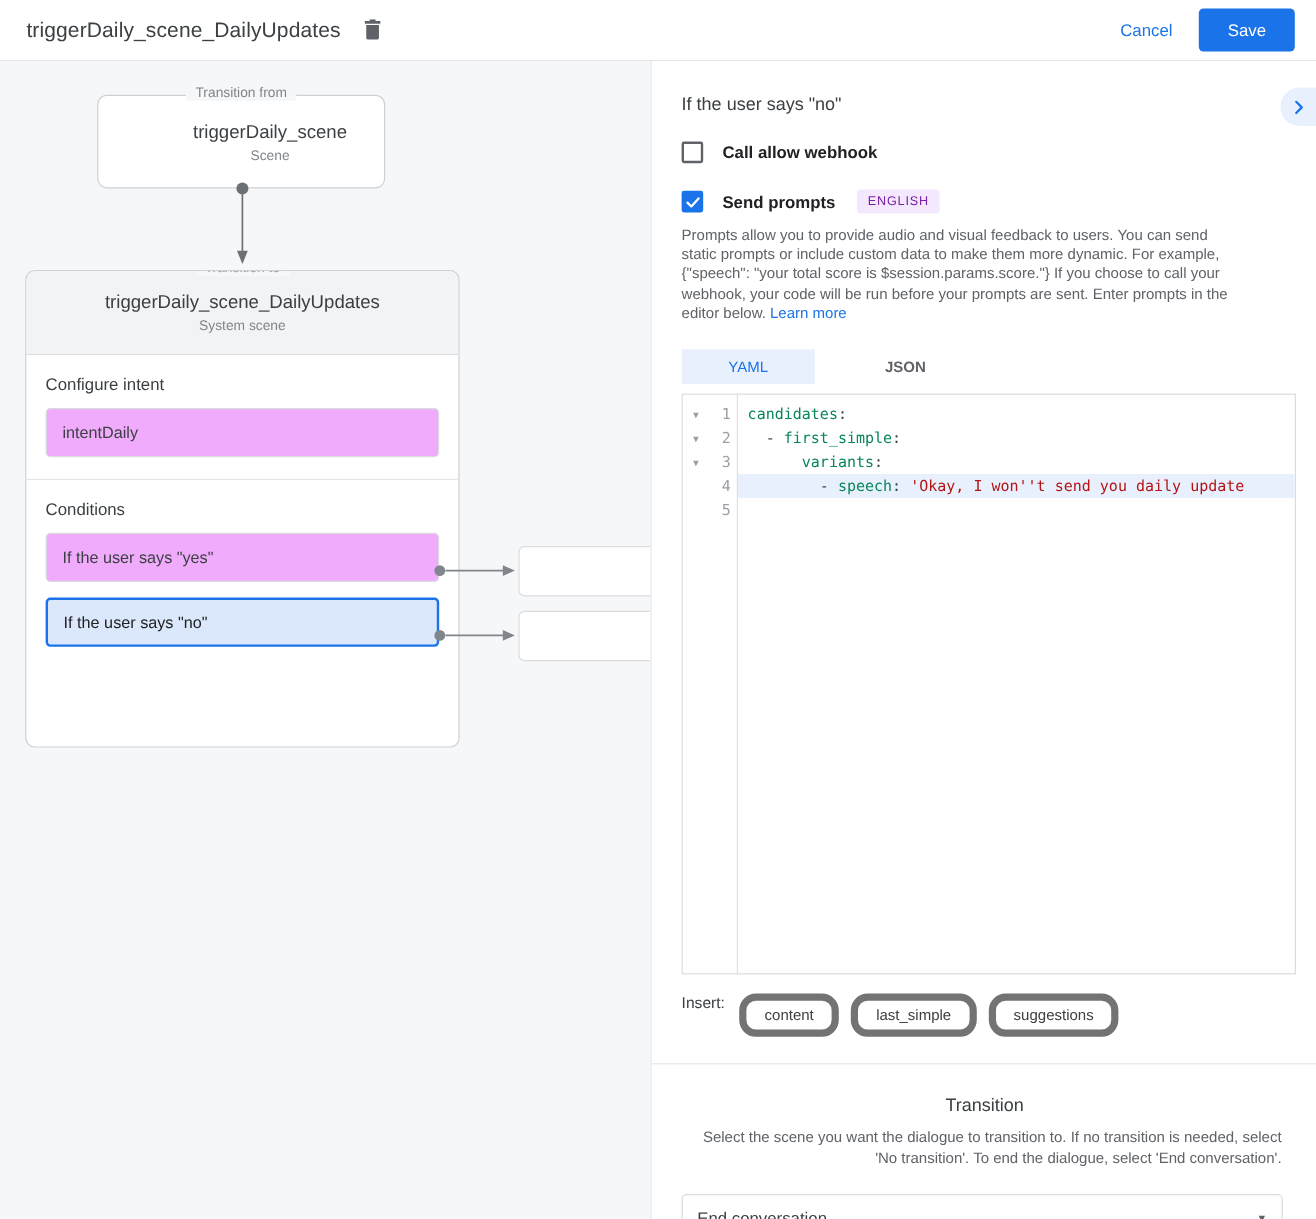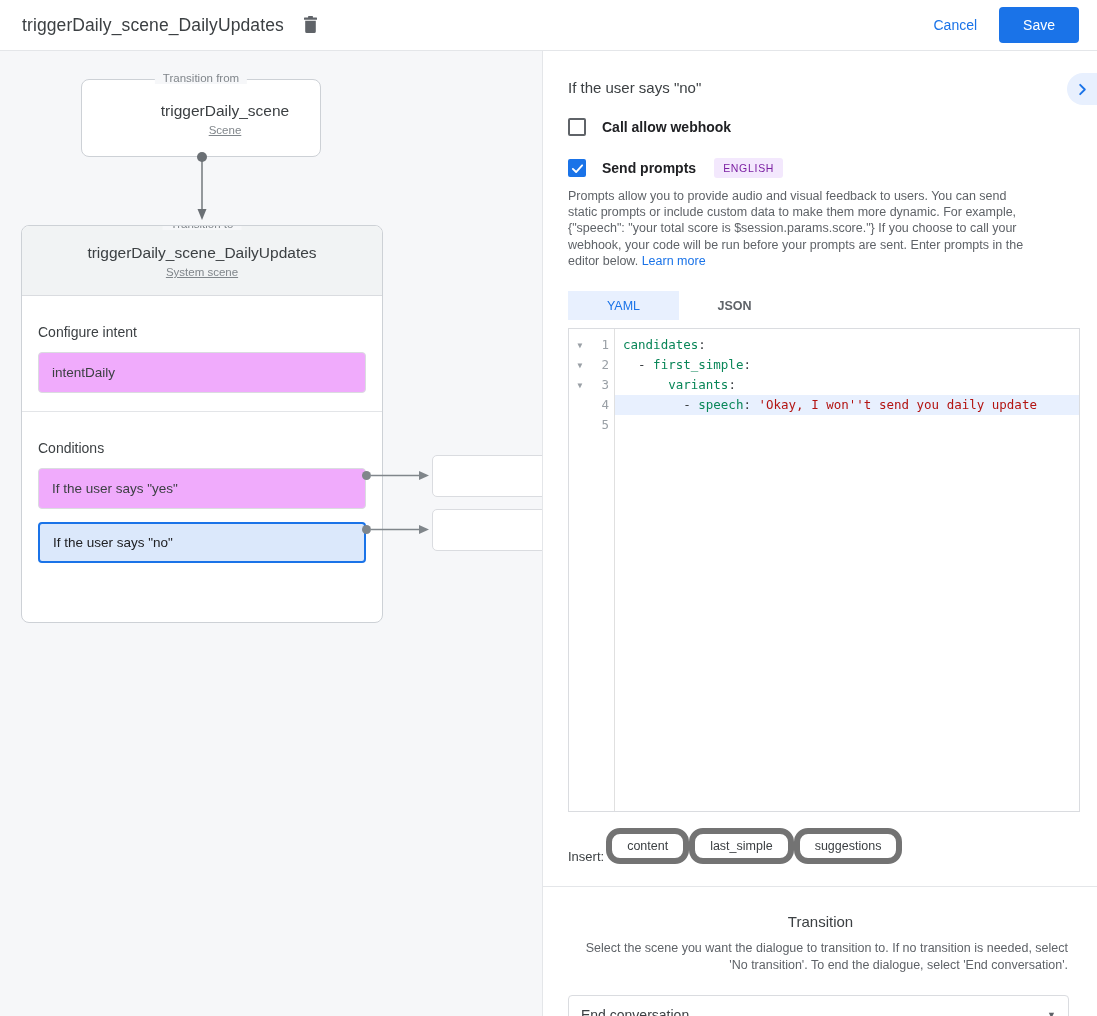--- a/index.html
+++ b/index.html
@@ -90,21 +90,20 @@
   }
   .node-title {
     font-size: 15.5px;
     color: #3c4043;
     line-height: 20px;
   }
   .node-sub {
     font-size: 11.5px;
     color: #80868b;
     margin-top: 3px;
-    text-decoration: underline;
   }
 
   
   #connector { position: absolute; left: 190px; top: 100px; width: 24px; height: 72px; }
 
   
   #node-to {
     left: 21px; top: 174px;
     width: 362px; height: 398px;
     background: #ffffff;
@@ -113,21 +112,21 @@
   }
   #node-to-header {
     background: #f1f3f4;
     border-bottom: 1px solid #dadce0;
     height: 70px;
     display: flex; flex-direction: column;
     align-items: center; justify-content: center;
     border-radius: 7px 7px 0 0;
   }
   .section {
-    padding: 28px 16px 18px 16px;
+    padding: 16px 16px 18px 16px;
   }
   .section + .section { border-top: 1px solid #e3e5e8; }
   .section-label {
     font-size: 14px;
     color: #3c4043;
     margin-bottom: 12px;
   }
   .field-box {
     border: 1px solid #dadce0;
     border-radius: 4px;
@@ -229,20 +228,21 @@
     font-size: 12.5px;
     line-height: 16.2px;
     color: #5f6368;
     max-width: 520px;
   }
   #prompt-desc a { color: #1a73e8; text-decoration: none; }
 
   #tabs {
     display: flex;
     margin: 22px 0 0 25px;
+    gap: 20px;
   }
   .tab {
     width: 111px; height: 29px;
     display: flex; align-items: center; justify-content: center;
     font-size: 12.5px;
     color: #5f6368;
     cursor: pointer;
     background: transparent;
     border: none;
     font-family: "Liberation Sans", sans-serif;
@@ -291,22 +291,23 @@
     overflow: hidden;
     white-space: pre;
   }
   .code-line { height: 20px; line-height: 20px; padding-left: 8px; }
   .code-line.hl { background: #e8f0fe; }
   .tok-key { color: #098658; }
   .tok-punc { color: #3c4043; }
   .tok-str { color: #b31412; }
 
   #insert-row {
-    display: flex; align-items: flex-end;
+    display: flex; align-items: flex-start;
     margin: 16px 0 0 25px;
+    gap: 10px;
   }
   #insert-label { font-size: 13px; color: #3c4043; margin-right: 2px; }
   .chip {
     border: 6px solid #737373;
     border-radius: 14px;
     padding: 5px 15px;
     font-size: 12.5px;
     color: #3c4043;
     background: #ffffff;
     cursor: pointer;

